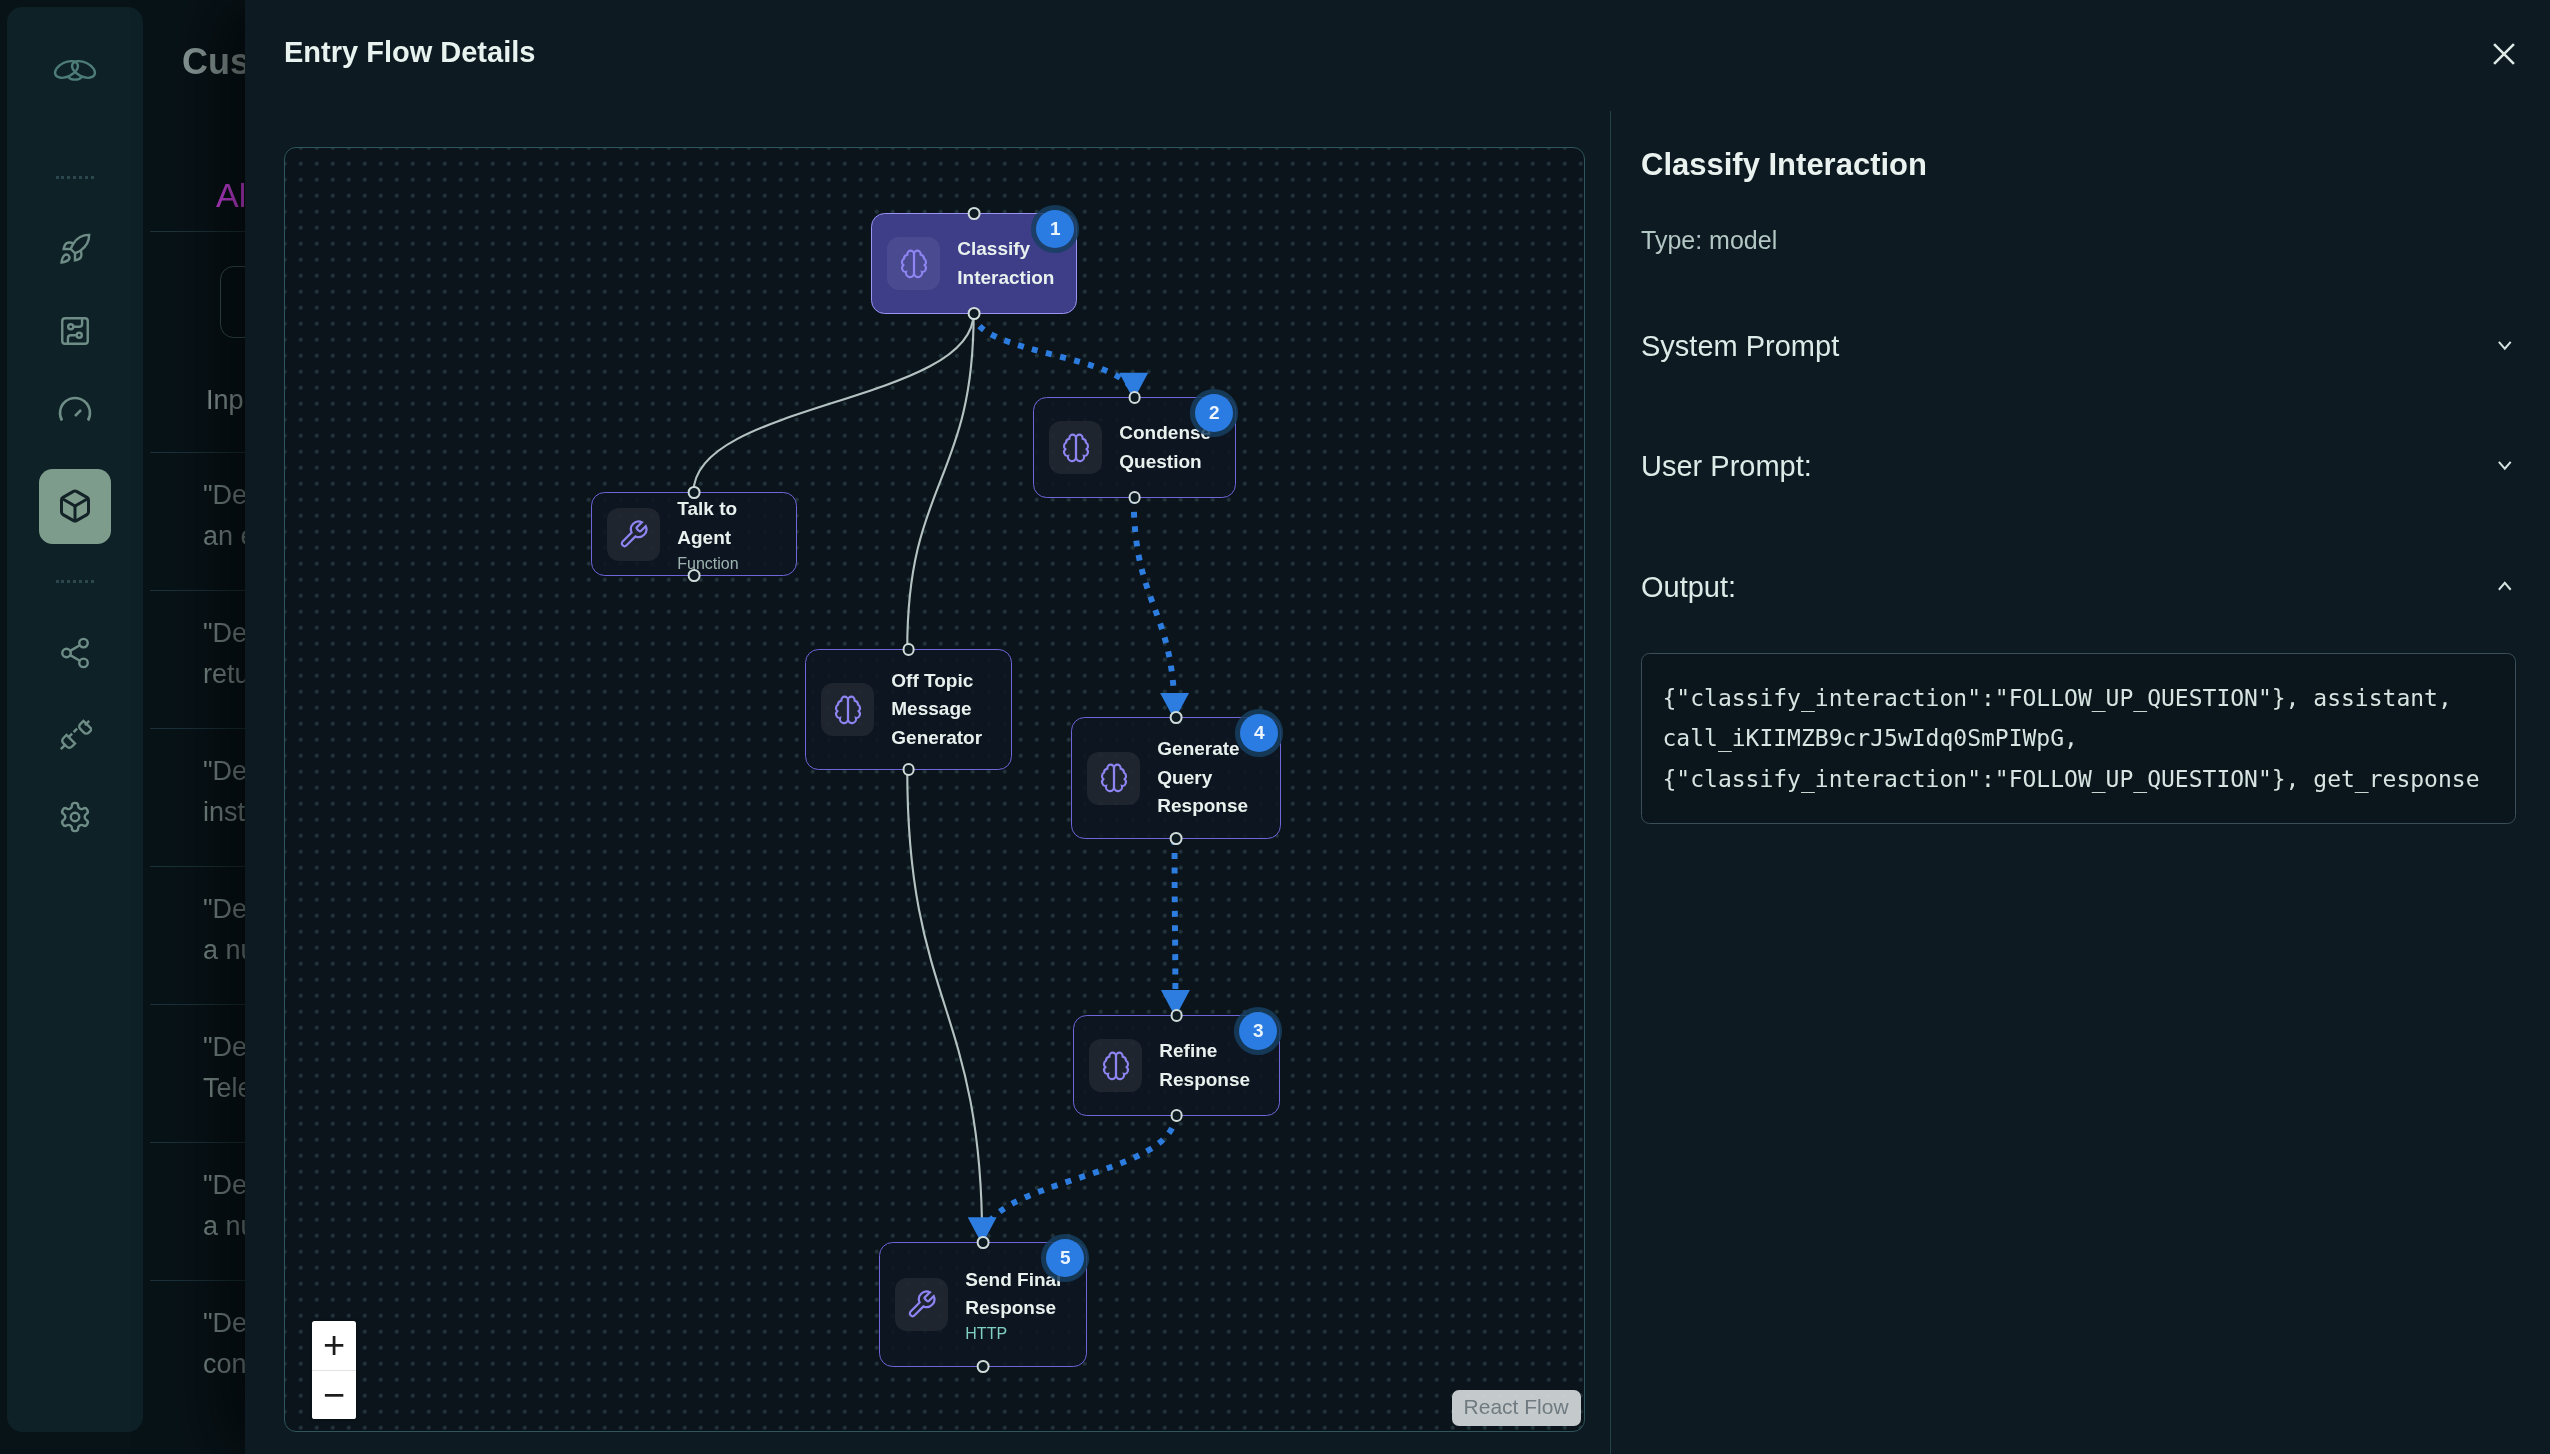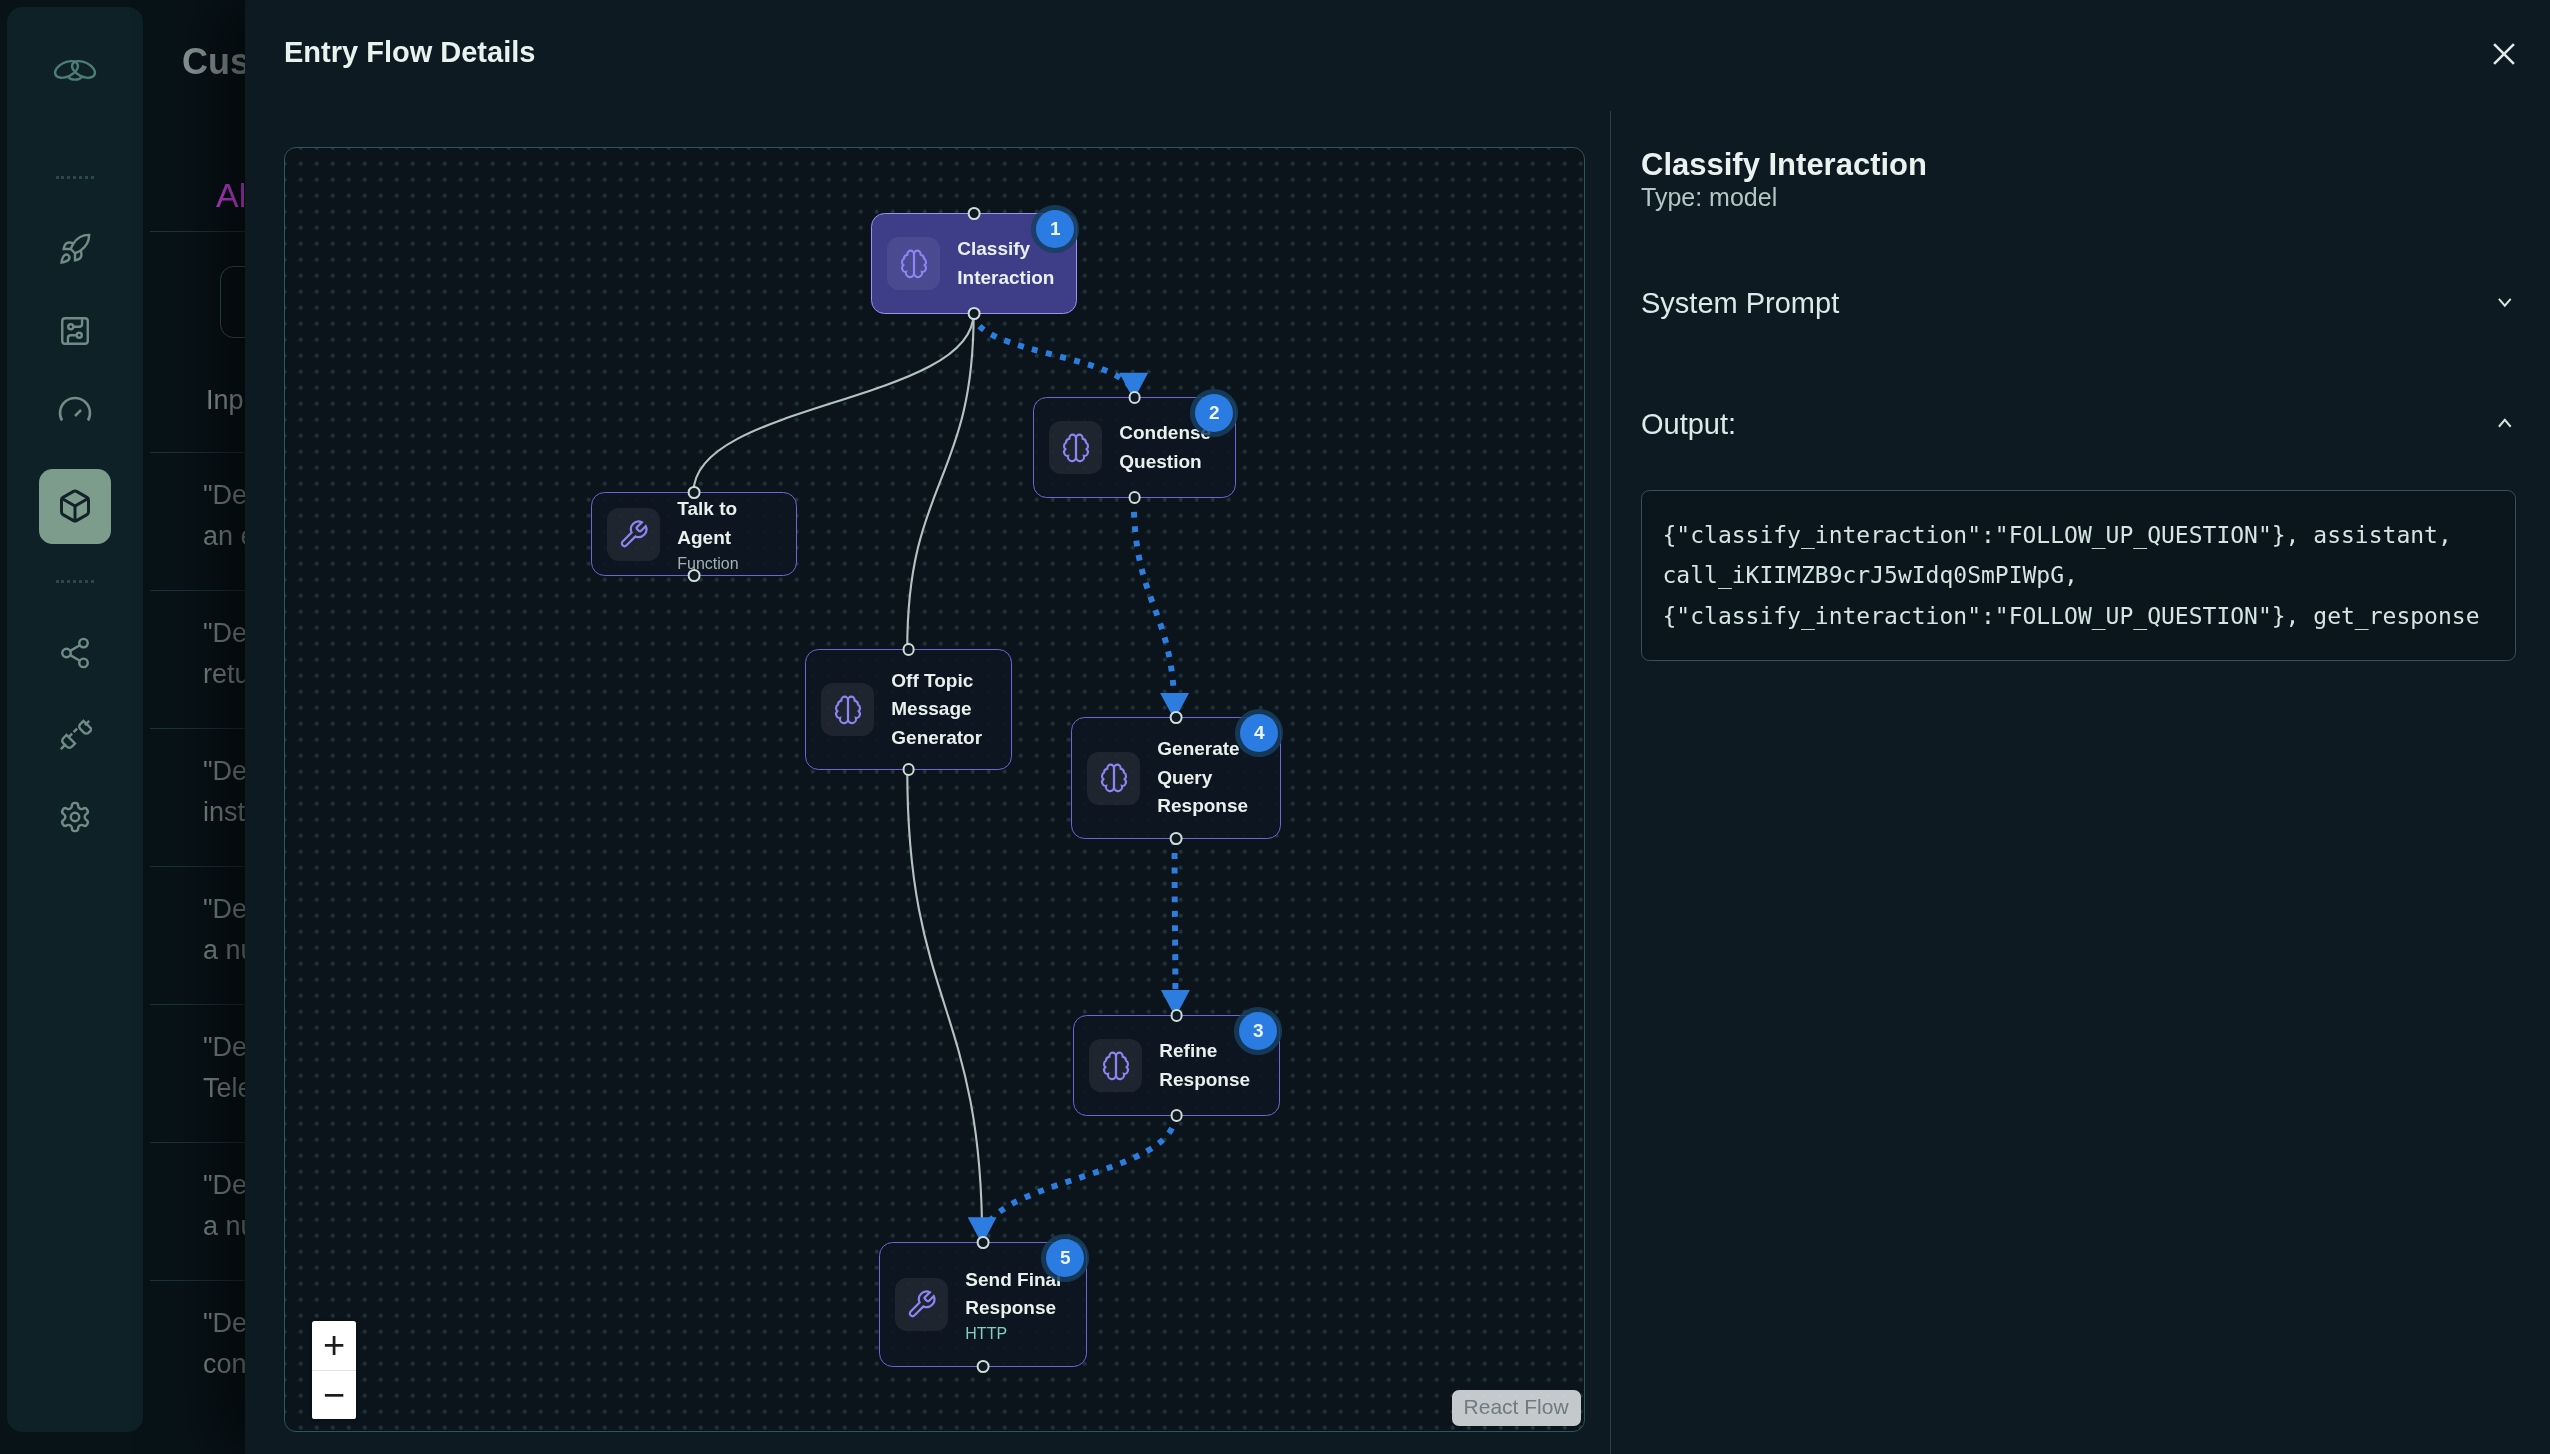--- a/index.html
+++ b/index.html
@@ -85,21 +85,21 @@
   .zoom-btn { width:44px; height:49px; display:flex; align-items:center; justify-content:center;
     font-size:38px; font-weight:400; color:#1c1c1c; cursor:pointer; }
   .zoom-btn + .zoom-btn { border-top:0.9px solid #e3e3e3; }
   .attribution { position:absolute; right:3.4px; bottom:5.1px; background:rgba(222,227,228,.88);
     color:#6f7b80; font-size:21px; padding:5.1px 12px 6.8px; border-radius:7px; }
 
   
   .panel { position:absolute; left:1365px; top:111px; bottom:0; width:940px;
     border-left:1.7px solid #24424a; padding-left:30px; }
   .panel-title { margin-top:36px; font-size:31px; font-weight:600; color:#e9f2ef; }
-  .panel-type { font-size:25px; color:#b3c7c4; }
+  .panel-type { margin-top:43px; font-size:25px; color:#b3c7c4; }
   .section { display:flex; justify-content:space-between; align-items:center;
     padding-right:32px; cursor:pointer; }
   .section-label { font-size:29px; font-weight:500; color:#dcebe7; }
   .sec-system { margin-top:75px; }
   .sec-user { margin-top:87px; }
   .sec-output { margin-top:88px; }
   .chev svg { stroke:#d6e4e1; }
   .code-block { margin:49px 34px 0 0; border:1.7px solid #3a4f57; border-radius:8.5px;
     background:#0a161c; padding:24px 20.5px;
     font-family:"DejaVu Sans Mono", monospace; font-size:23px; line-height:1.75;
@@ -365,20 +365,28 @@
 
     <div class="section sec-system">
       <span class="section-label">System Prompt</span>
       <span class="chev">
         <svg width="25.6" height="25.6" viewBox="0 0 26 26" fill="none" stroke-width="2">
             <polyline points="7,10 13,17 19,10"></polyline>
           </svg>
       </span>
     </div>
 
+    <div class="section sec-user">
+      <span class="section-label">User Prompt:</span>
+      <span class="chev">
+        <svg width="25.6" height="25.6" viewBox="0 0 26 26" fill="none" stroke-width="2">
+            <polyline points="7,10 13,17 19,10"></polyline>
+          </svg>
+      </span>
+    </div>
 
     <div class="section sec-output">
       <span class="section-label">Output:</span>
       <span class="chev">
         <svg width="25.6" height="25.6" viewBox="0 0 26 26" fill="none" stroke-width="2">
             <polyline points="7,17 13,10 19,17"></polyline>
           </svg>
       </span>
     </div>
 

